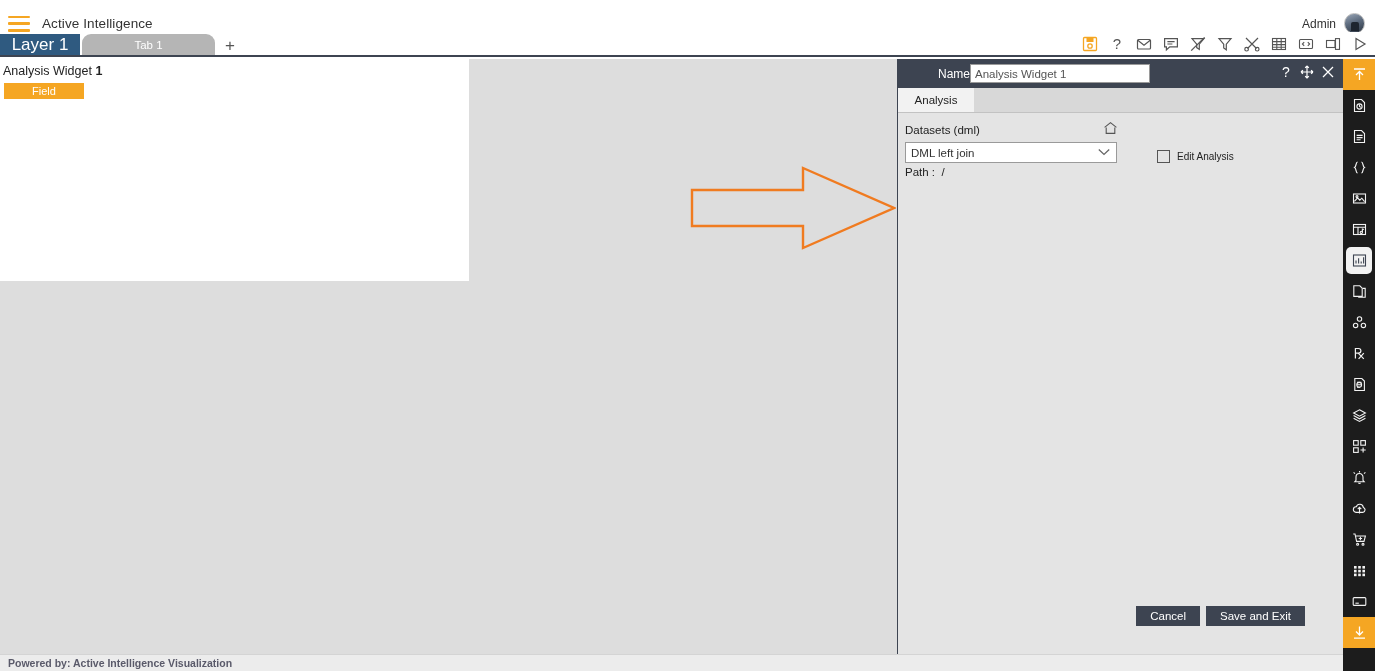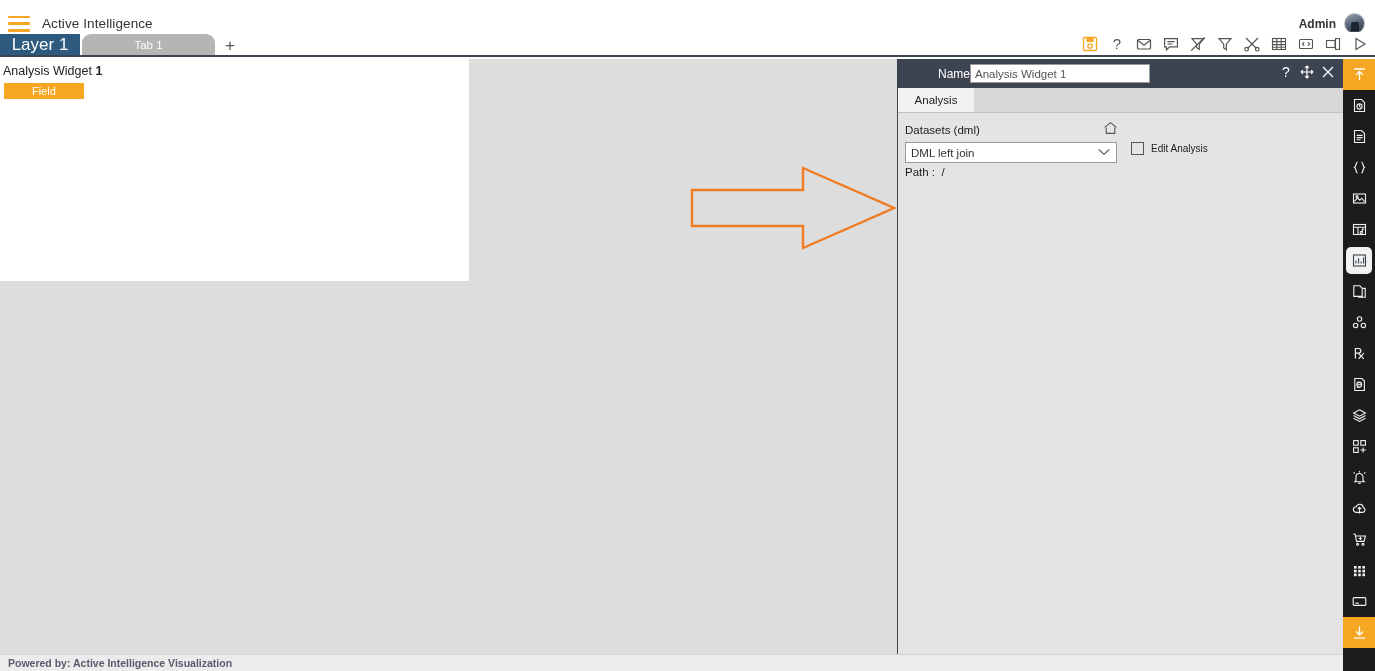--- a/index.html
+++ b/index.html
@@ -22,21 +22,21 @@
     cursor: pointer;
   }
   #hamburger span { display: block; height: 2.5px; background: #F5A623; border-radius: 1px; }
   #app-title {
     margin-left: 12px; font-size: 13.5px; color: #333; letter-spacing: .1px;
   }
   #header-right {
     margin-left: auto; display: flex; align-items: center; gap: 8px;
     margin-right: 10px;
   }
-  #admin-label { font-size: 12px; color: #333; font-weight: bold; }
+  #admin-label { font-size: 12px; color: #333; }
   #avatar {
     width: 21px; height: 21px; border-radius: 50%;
     background: linear-gradient(160deg,#9aa7b8 0%,#5c6a7d 45%,#2b3440 100%);
     border: 1px solid #bbb; overflow: hidden; position: relative;
   }
   #avatar::after {
     content: ""; position: absolute; left: 6px; bottom: 2px;
     width: 8px; height: 9px; background: #1d242e; border-radius: 2px 2px 0 0;
   }
 
@@ -111,21 +111,21 @@
     border-bottom: 1px solid #c2c2c2;
   }
   .panel-tab {
     width: 76px; background: #f2f2f2; font-size: 11.5px; color: #222;
     display: flex; align-items: center; justify-content: center; cursor: pointer;
   }
   #panel-body { padding: 8px 16px 0 7px; position: relative; height: 520px; }
   #datasets-row { display: flex; align-items: center; width: 213px; }
   #datasets-label { font-size: 11.5px; color: #222; }
   #home-icon { margin-left: auto; cursor: pointer; display: block; }
-  #select-row { display: flex; align-items: flex-start; margin-top: 3px; }
+  #select-row { display: flex; align-items: flex-end; margin-top: 3px; gap: 26px; }
   #dataset-select {
     width: 212px; height: 21px; background: #fff; border: 1px solid #9a9a9a;
     display: flex; align-items: center; padding: 0 5px; font-size: 11.5px;
     color: #333; cursor: pointer;
   }
   #dataset-select .caret { margin-left: auto; }
   #edit-analysis-wrap {
     display: flex; align-items: center; gap: 7px; margin-left: 14px; cursor: pointer;
   }
   #edit-analysis-box {
@@ -328,20 +328,24 @@
           <span id="edit-analysis-box"></span>
           <span id="edit-analysis-label">Edit Analysis</span>
         </div>
       </div>
 
       <div id="path-row">
         <span>Path :</span>
         &nbsp;<span>/</span>
       </div>
 
+      <div id="panel-footer">
+        <button class="footer-btn">Cancel</button>
+        <button class="footer-btn">Save and Exit</button>
+      </div>
     </div>
   </div>
 
   <div id="rail">
     <div class="rail-item accent">
       <svg width="15" height="15" viewBox="0 0 15 15" fill="none" stroke="#fff" stroke-width="1.3">
           <path d="M2 2 H13 M7.5 13 V4.5 M4 8 L7.5 4.5 L11 8"></path>
         </svg>
     </div>
     <div class="rail-item">

